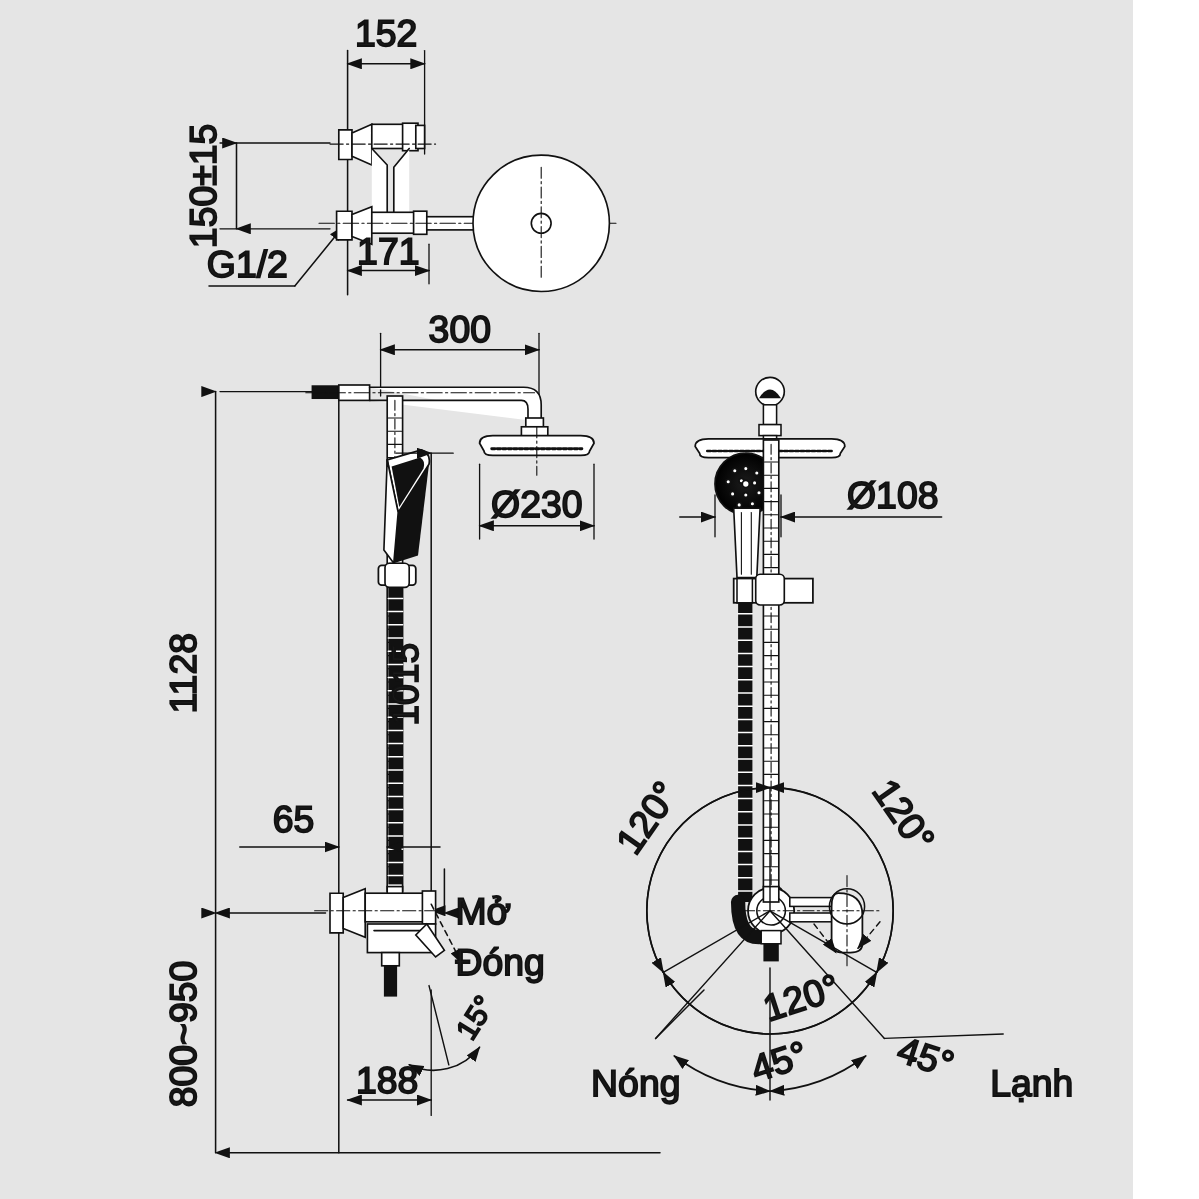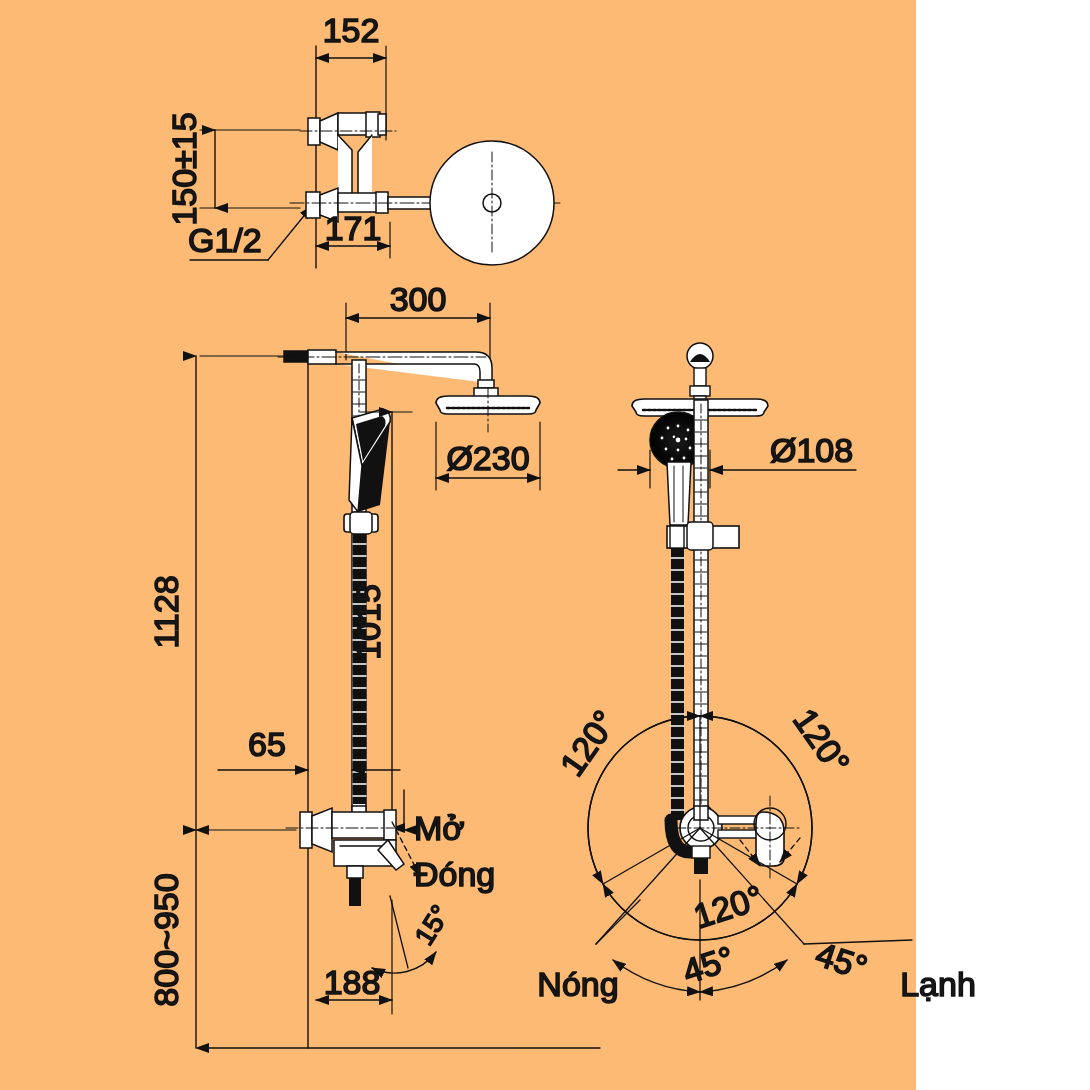--- a/index.html
+++ b/index.html
@@ -1,17 +1,17 @@
 <!DOCTYPE html>
 <html><head>
 <meta charset="utf-8">
 <style>
   html,body{margin:0;padding:0;background:#ffffff;}
   body{width:1090px;height:1090px;overflow:hidden;font-family:"Liberation Sans",sans-serif;}
-  #root{position:relative;width:916px;height:1090px;background:#fdba74;}
+  #root{position:relative;width:1030px;height:1090px;background:#e5e5e5;}
   svg{display:block;}
   .dimtxt{font-family:"Liberation Sans",sans-serif;font-size:34px;fill:#1a1a1a;}
   .dimtxt-sm{font-family:"Liberation Sans",sans-serif;font-size:27px;fill:#1a1a1a;}
   .lbl{font-family:"Liberation Sans",sans-serif;font-size:34px;fill:#1a1a1a;}
 </style>
 </head>
 <body>
 
 <div id="root">
 <svg width="1090" height="1090" viewBox="0 0 1090 1090" xmlns="http://www.w3.org/2000/svg">

